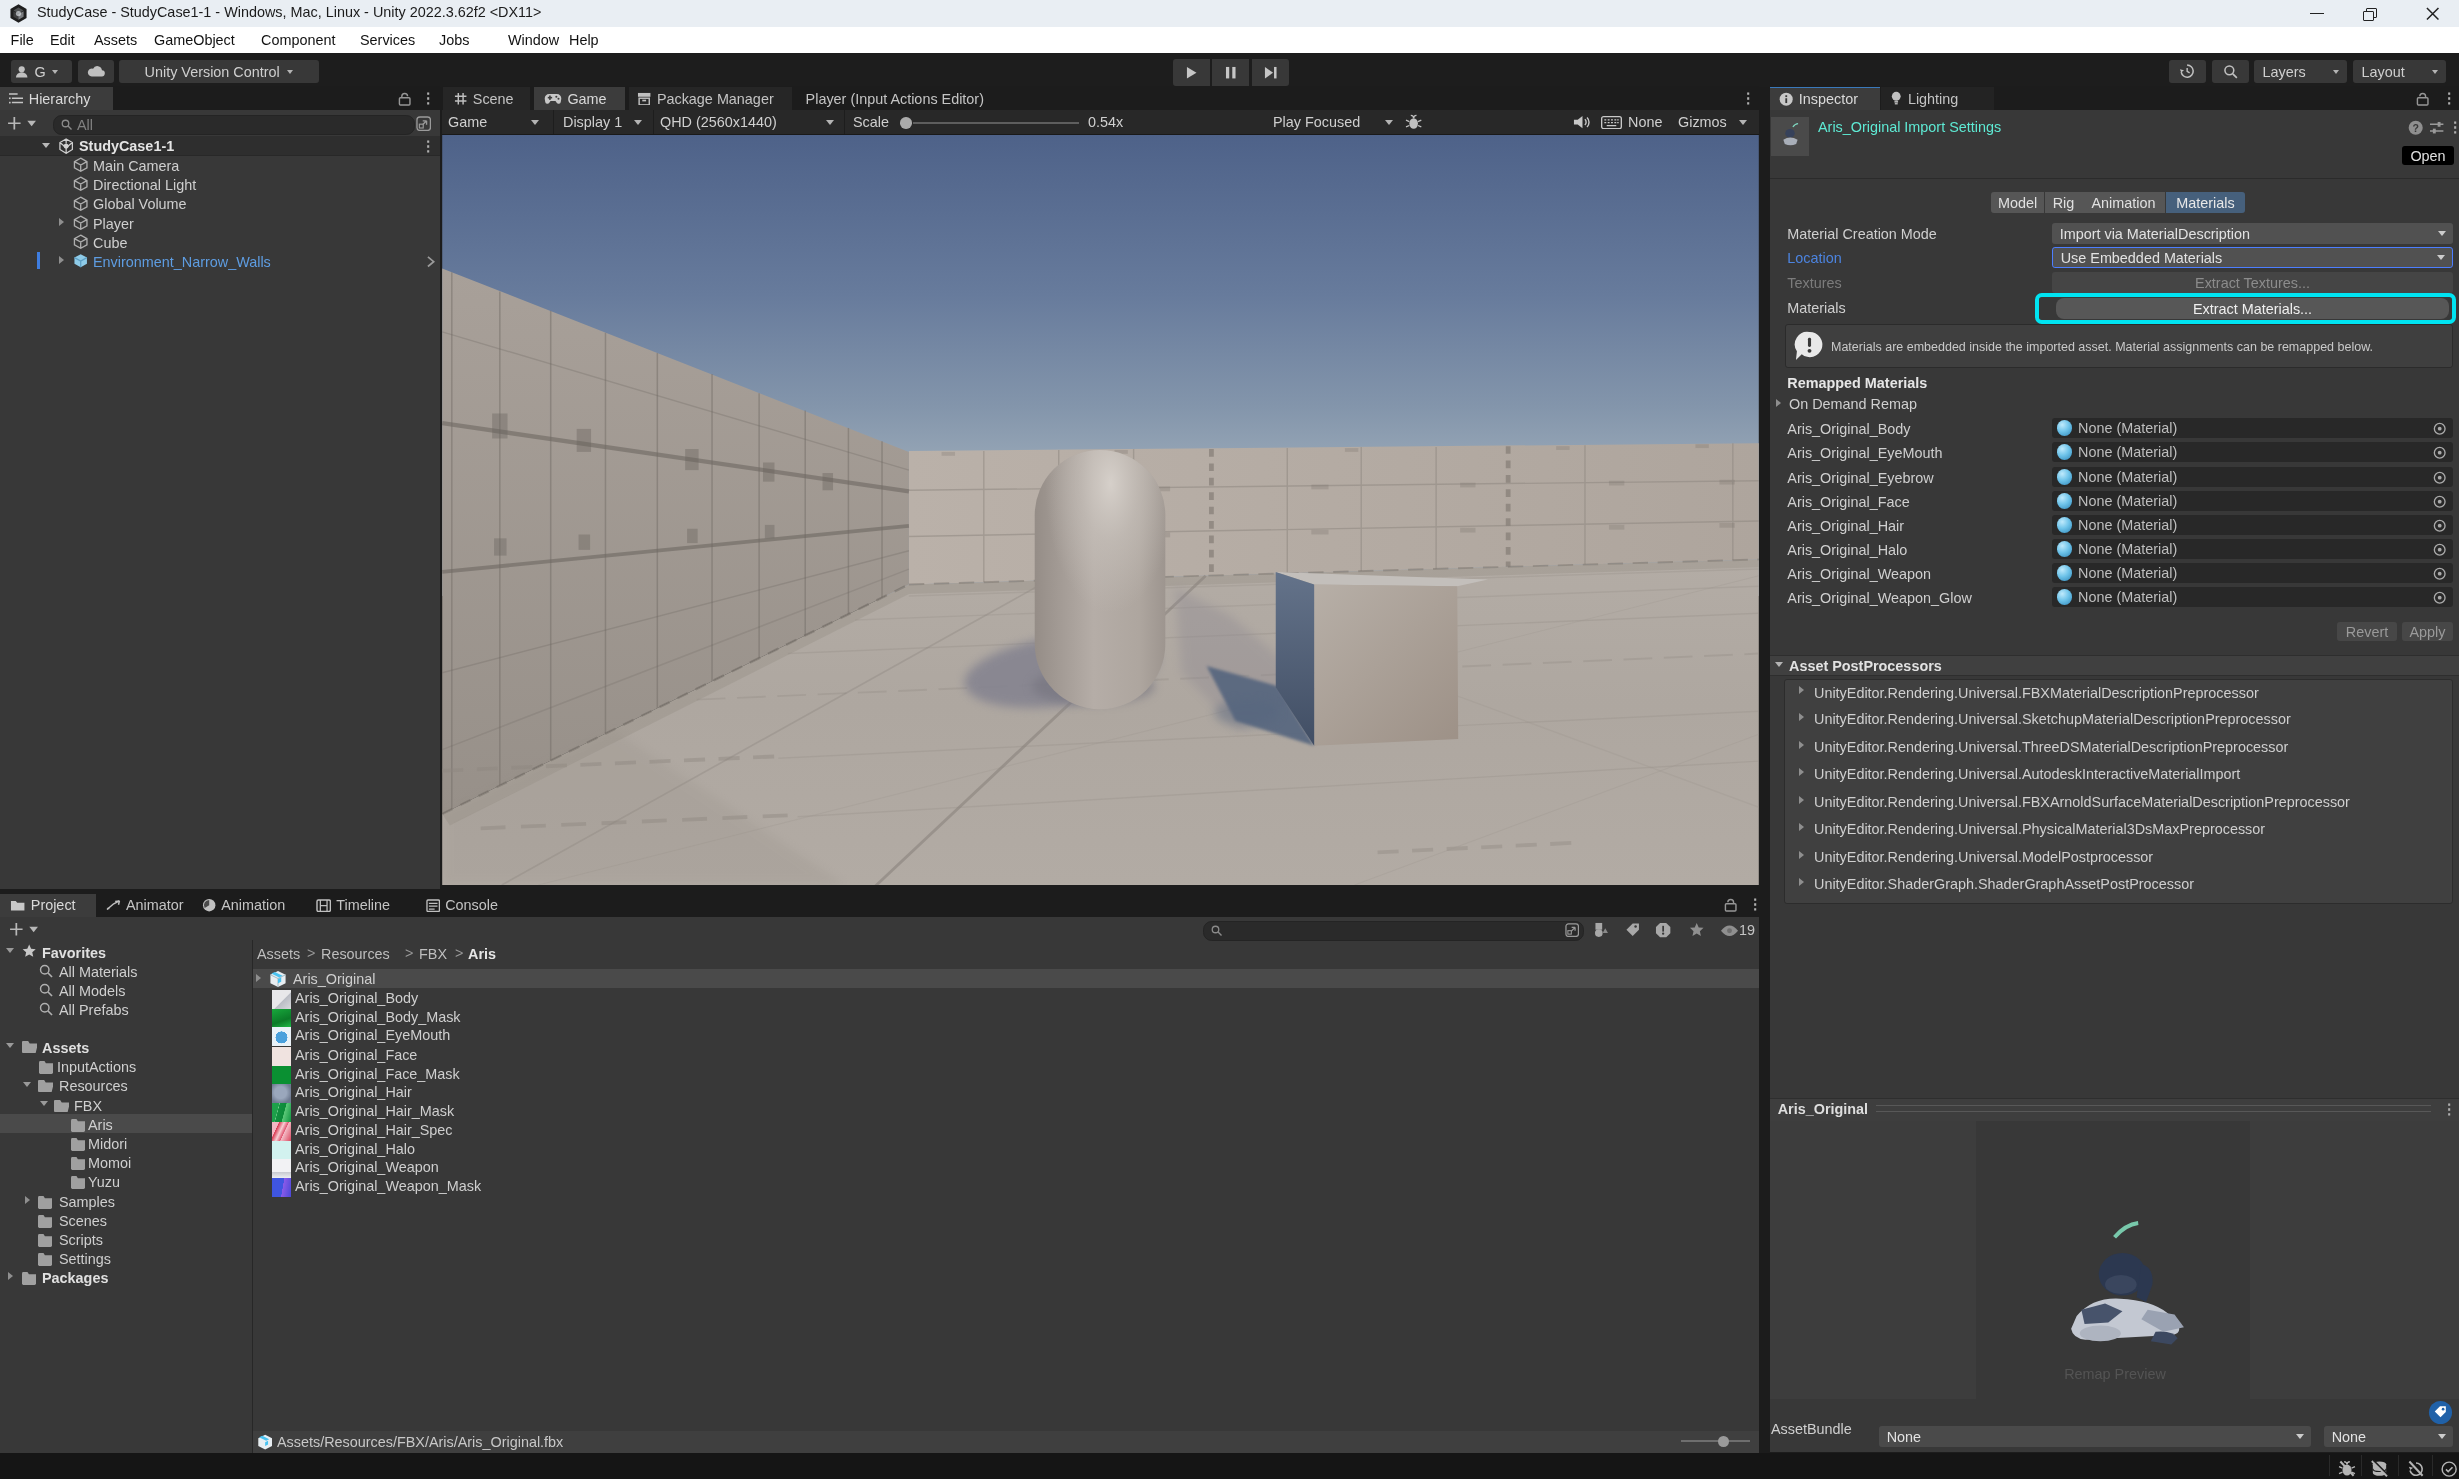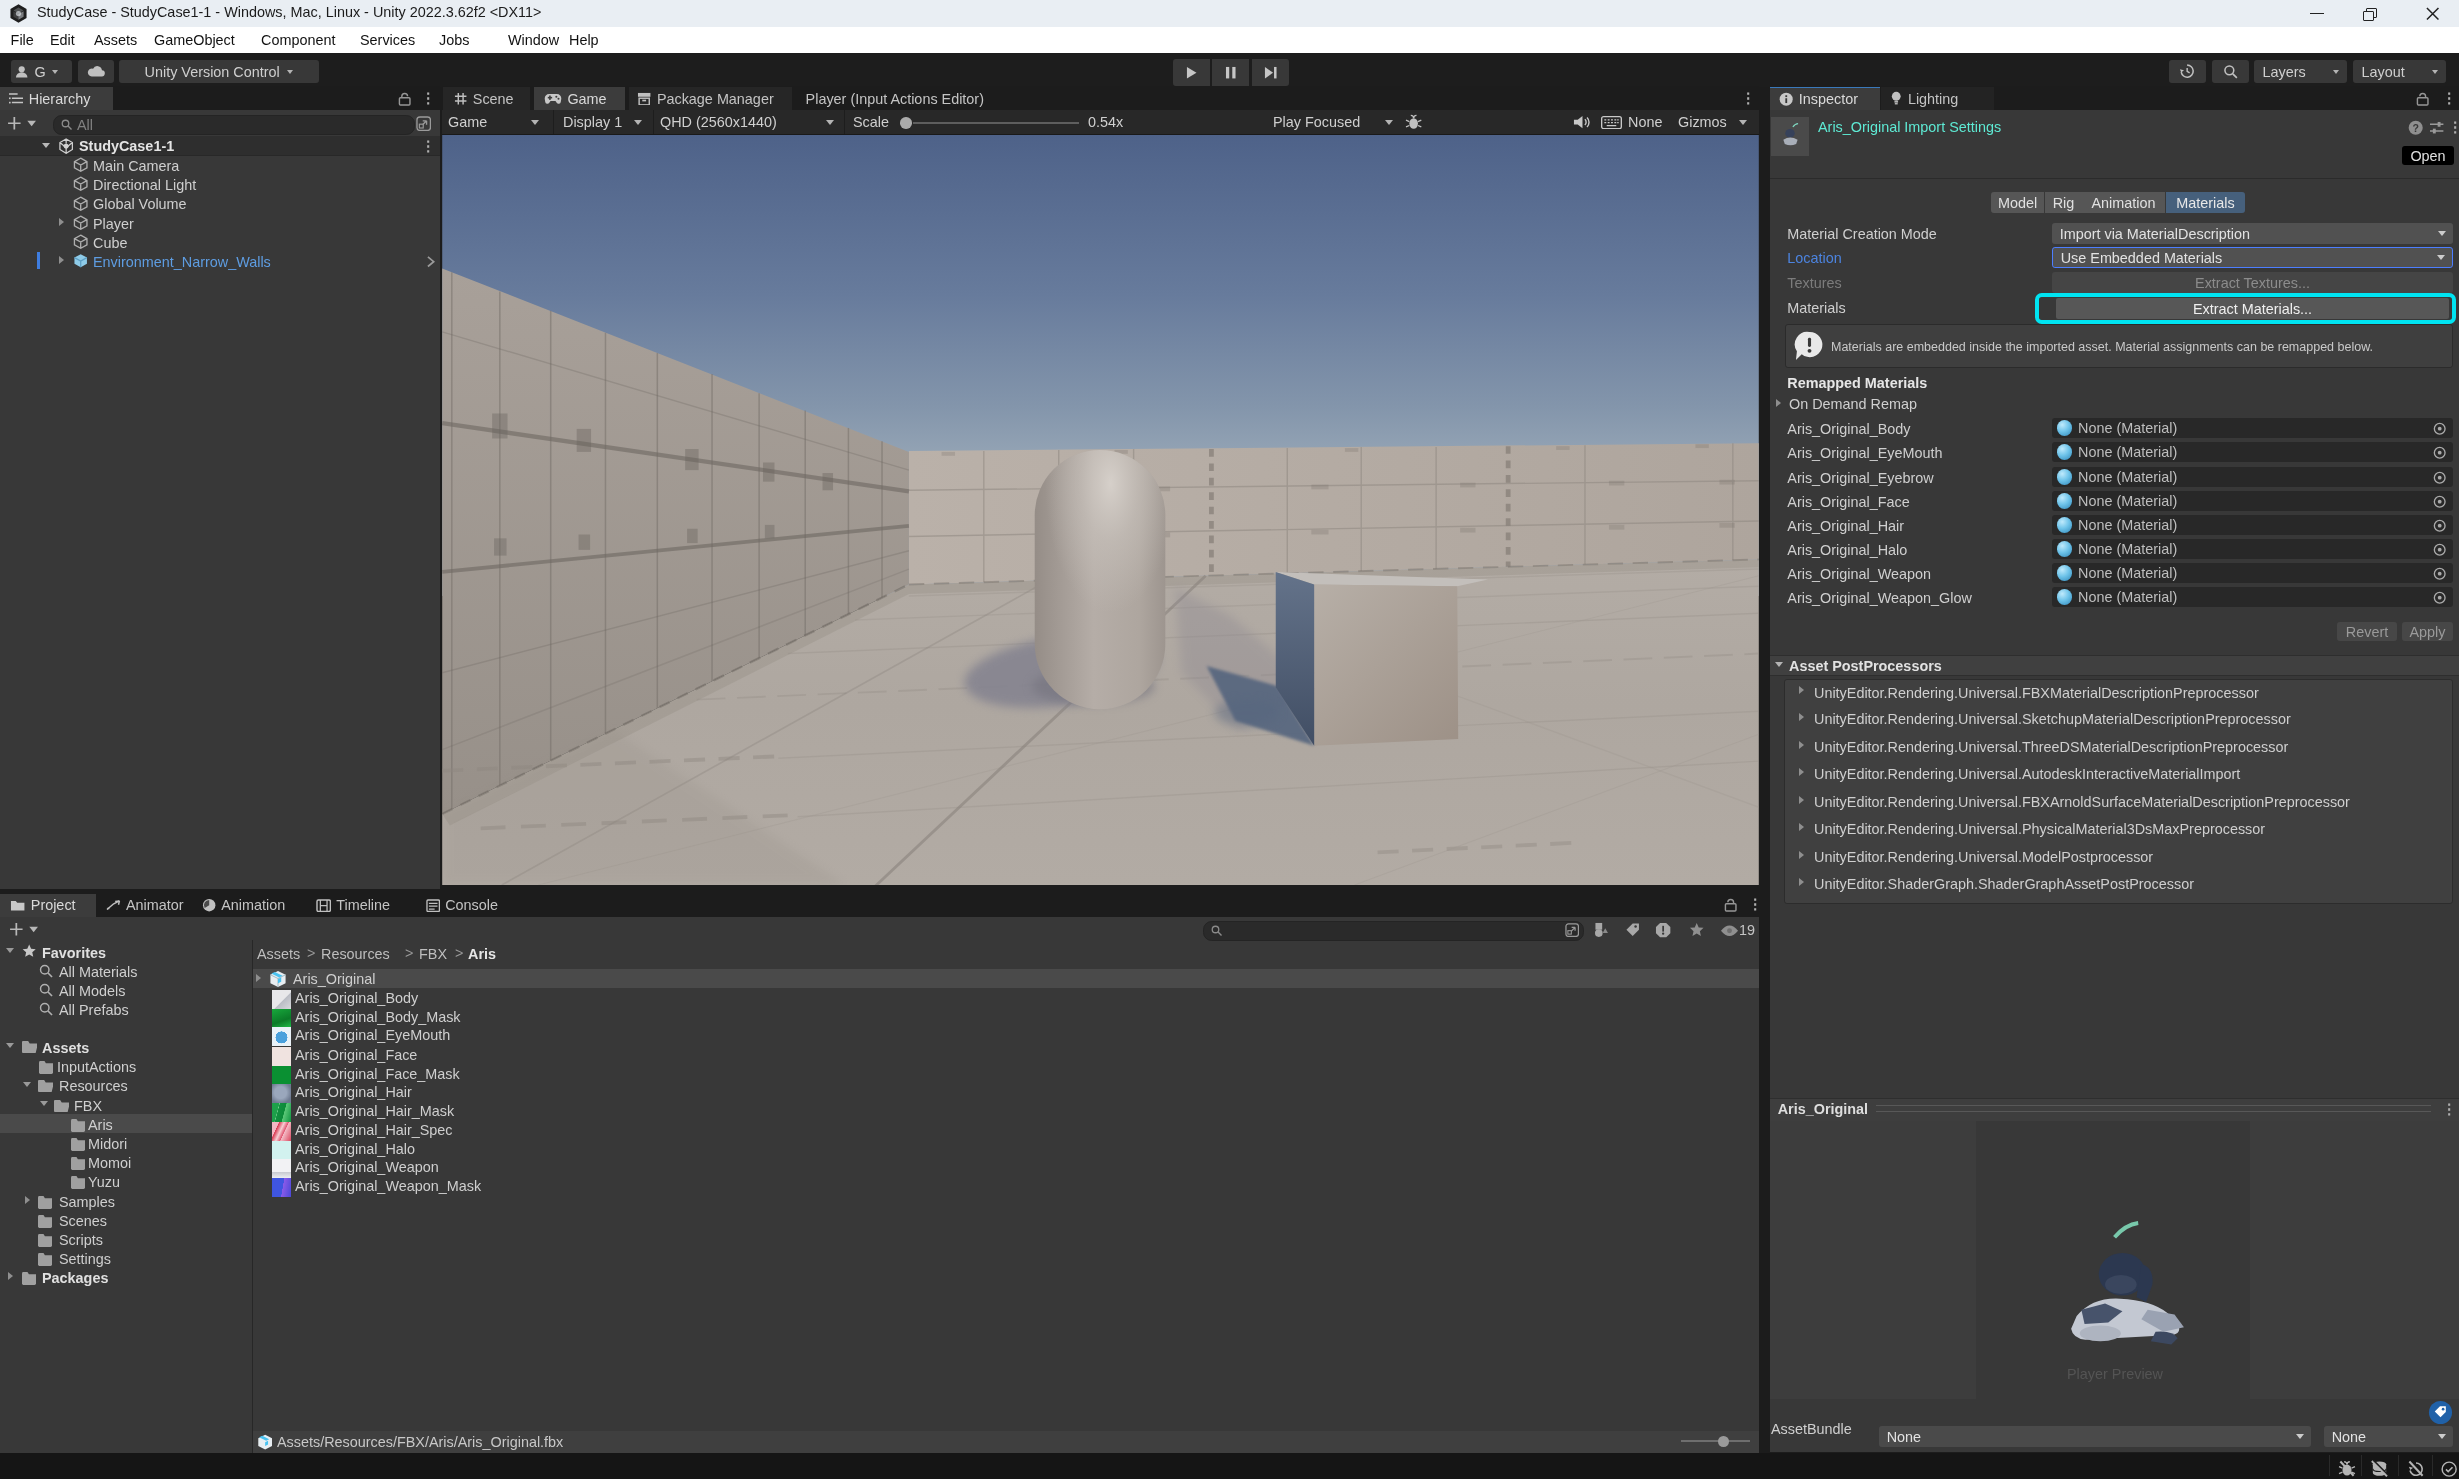--- a/index.html
+++ b/index.html
@@ -457,21 +457,21 @@
     </div>
  <div class="a tx" style="left:17.3px;top:164px;color:#4c84e0;">Location</div>
  <div class="a dd vc" style="left:282px;top:161px;width:401px;height:21px;border:1px solid #4c7eff;box-sizing:border-box;">
       <span style="margin-left:7.7px;">Use Embedded Materials</span>
       <div class="arw" style="position:absolute;right:6.7px;border-top-color:#ccc;"></div>
     </div>
  <div class="a tx" style="left:17.3px;top:189px;color:#7c7c7c;">Textures</div>
  <div class="a ctr" style="left:282px;top:186px;width:401px;height:21px;background:#454545;border-radius:2.9px;color:#8c8c8c;">Extract Textures...</div>
  <div class="a tx" style="left:17.3px;top:214px;">Materials</div>
  <div class="a" style="left:265px;top:207px;width:413px;height:23px;border:4.8px solid #00e4f2;border-radius:6.7px;"></div>
- <div class="a ctr" style="left:286px;top:212px;width:393px;height:21px;background:#575757;border-radius:2px;color:#efefef;">Extract Materials...</div>
+ <div class="a ctr" style="left:286px;top:212px;width:393px;height:21px;background:#575757;border-radius:8px;color:#efefef;">Extract Materials...</div>
 
  <div class="a" style="left:15.4px;top:238px;width:668px;height:44px;background:#3f3f3f;border:1px solid #2b2b2b;border-radius:2.9px;box-sizing:border-box;"></div>
  <svg class="a" style="left:24px;top:244px;" width="31" height="33" viewBox="0 0 32 34">
       <path d="M16 2 a13 13 0 1 1-8 23 l-6 6 l1-9 a13 13 0 0 1 13-20z" fill="#e8e8e8"></path>
       <rect x="14.4" y="8" width="3.2" height="9.5" rx="1.5" fill="#383838"></rect>
       <circle cx="16" cy="21.5" r="2" fill="#383838"></circle>
     </svg>
  <div class="a tx" style="left:61px;top:254px;font-size:12.5px;color:#c9c9c9;">Materials are embedded inside the imported asset. Material assignments can be remapped below.</div>
  <div class="a tx b" style="left:17.3px;top:289px;color:#e6e6e6;">Remapped Materials</div>
  <div class="a arwR" style="left:5.8px;top:313px;"></div>
@@ -561,21 +561,21 @@
   <path d="M78 28 q14-16 30-18" stroke="#7fd8b8" stroke-width="5" fill="none" opacity="0.9"></path>
   <ellipse cx="88" cy="75" rx="30" ry="27" fill="#2c3850"></ellipse>
   <ellipse cx="86" cy="88" rx="20" ry="12" fill="#3a465e"></ellipse>
   <path d="M112 62 q16 4 14 26 l-8 22 -12-6 z" fill="#2c3850"></path>
   <path d="M30 128 q20-24 55-22 q40 2 60 18 l14 16 q4 10-8 12 l-110 6 q-16-2-18-14 z" fill="#c3c8d2"></path>
   <path d="M36 120 l30-8 22 10 -18 14 -30 2 z" fill="#47536b"></path>
   <path d="M120 120 l34 6 12 16 -26 6 -28-16 z" fill="#9aa2b2"></path>
   <ellipse cx="60" cy="150" rx="26" ry="10" fill="#aeb4c0"></ellipse>
   <path d="M130 148 q22-2 28 8 l-8 8 -26-4 z" fill="#3c4860"></path>
  </svg>
- <div class="a tx" style="left:0;top:1280px;width:690px;text-align:center;color:#545454;">Player Preview</div>
+ <div class="a tx" style="left:0;top:1280px;width:690px;text-align:center;color:#545454;">Remap Preview</div>
  <svg class="a" style="left:658px;top:1314px;" width="25" height="25" viewBox="0 0 26 26">
       <circle cx="13" cy="13" r="12" fill="#2061a8"></circle>
       <path d="M7 12 L12.5 6.5 h6 v6 L13 18 z" fill="#fff"></path>
       <circle cx="15.7" cy="9.5" r="1.4" fill="#2061a8"></circle>
     </svg>
  <div class="a tx" style="left:1px;top:1335px;">AssetBundle</div>
  <div class="a dd vc" style="left:109px;top:1340px;width:432px;height:21px;background:#4a4a4a;">
       <span style="margin-left:7.7px;">None</span>
       <div class="arw" style="position:absolute;right:6.7px;border-top-color:#ccc;"></div>
     </div>

